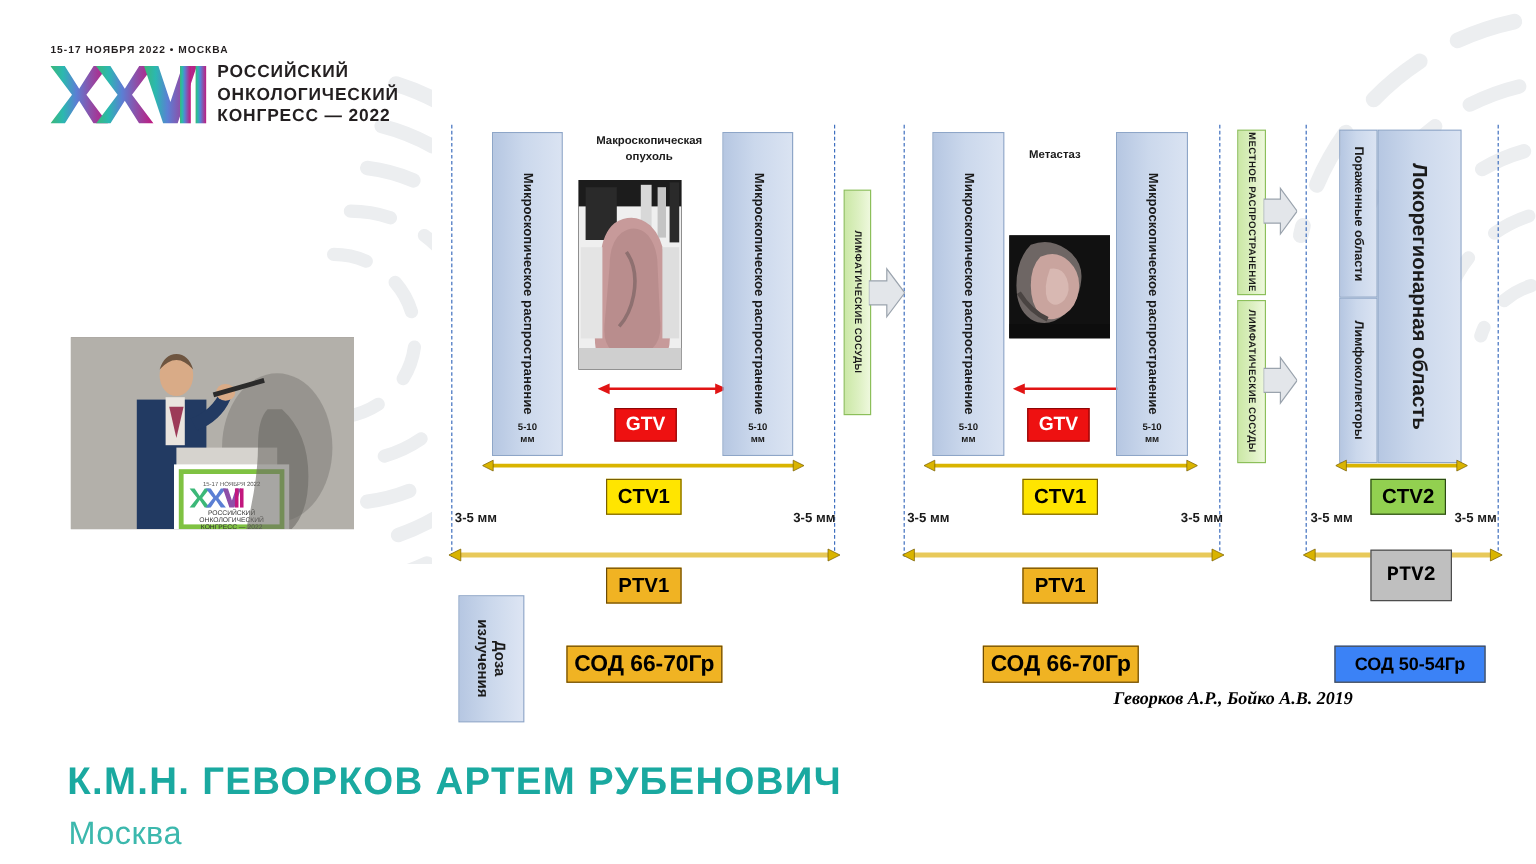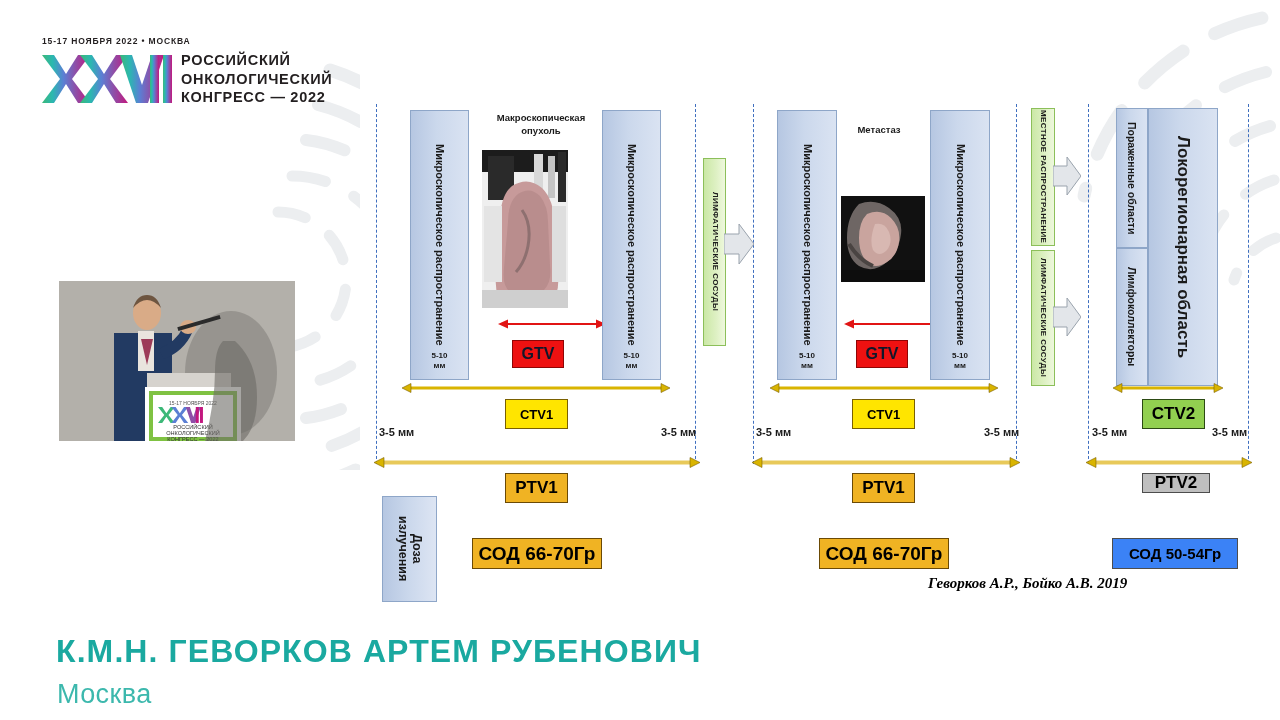--- a/index.html
+++ b/index.html
@@ -89,27 +89,27 @@
   }
   .greenbox .vtext { font-size: 8px; letter-spacing: .4px; text-align:center; }
 
   
   .chip {
     position: absolute;
     display: flex; align-items: center; justify-content: center;
     font-weight: bold; color: #000;
     white-space: nowrap;
   }
-  .chip-ctv1 { background: #ffe500; border: 1.6px solid #7a6000; font-size: 13px; }
+  .chip-ctv1 { background: #ffe500; border: 1.6px solid #7a6000; font-size: 17px; }
   .chip-ptv1 { background: #f0b323; border: 1.6px solid #6b4a05; font-size: 17px; }
   .chip-sod1 { background: #f0b323; border: 1.6px solid #6b4a05; font-size: 19px; }
   .chip-ctv2 { background: #92d050; border: 1.6px solid #2c4a14; font-size: 17px; }
   .chip-ptv2 { background: #bfbfbf; border: 1.6px solid #4d4d4d; font-size: 17px; }
   .chip-sod2 { background: #3b82f6; border: 1.6px solid #4d4d4d; font-size: 15px; }
-  .chip-gtv  { background: #ee1111; border: 1.6px solid #8f0505; font-size: 16px; color:#0f172a; }
+  .chip-gtv  { background: #ee1111; border: 1.6px solid #8f0505; font-size: 16px; color:#ffffff; }
 
   .tick {
     position: absolute; font-size: 11px; font-weight: bold;
     color: #1a1a1a; white-space: nowrap;
   }
 
   .dosebox {
     position: absolute;
     background: linear-gradient(to right,#b6c7e2 0%, #cbd8ec 50%, #dde5f3 100%);
     border: 1px solid #8ea6c8;
@@ -373,21 +373,21 @@
   <div class="chip chip-ctv2" style="left:1126px; top:399px; width:63px; height:30px;">CTV2</div>
 
   <div class="tick" style="left:1076px; top:426px;">3-5 мм</div>
   <div class="tick" style="left:1196px; top:426px;">3-5 мм</div>
 
   <svg class="abs" style="left:1070px; top:456px;" width="166" height="13" viewBox="0 0 166 13">
     <line x1="8" y1="6.5" x2="158" y2="6.5" stroke="#e8c95a" stroke-width="4"></line>
     <polygon points="0,6.5 10,1.5 10,11.5" fill="#d9b400" stroke="#7a6000" stroke-width=".6"></polygon>
     <polygon points="166,6.5 156,1.5 156,11.5" fill="#d9b400" stroke="#7a6000" stroke-width=".6"></polygon>
   </svg>
-  <div class="chip chip-ptv2" style="left:1126px; top:473px; width:68px; height:20px;">PTV2</div>
+  <div class="chip chip-ptv2" style="left:1126px; top:458px; width:68px; height:43px;font-family:Liberation Mono, monospace;">PTV2</div>
 
   <div class="chip chip-sod2" style="left:1096px; top:538px; width:126px; height:31px;">СОД 50-54Гр</div>
 </div>
 
 <div id="citation">Геворков А.Р., Бойко А.В. 2019</div>
 
 <div id="speaker-name">К.М.Н. ГЕВОРКОВ АРТЕМ РУБЕНОВИЧ</div>
 <div id="speaker-city">Москва</div>
 
 </body></html>

